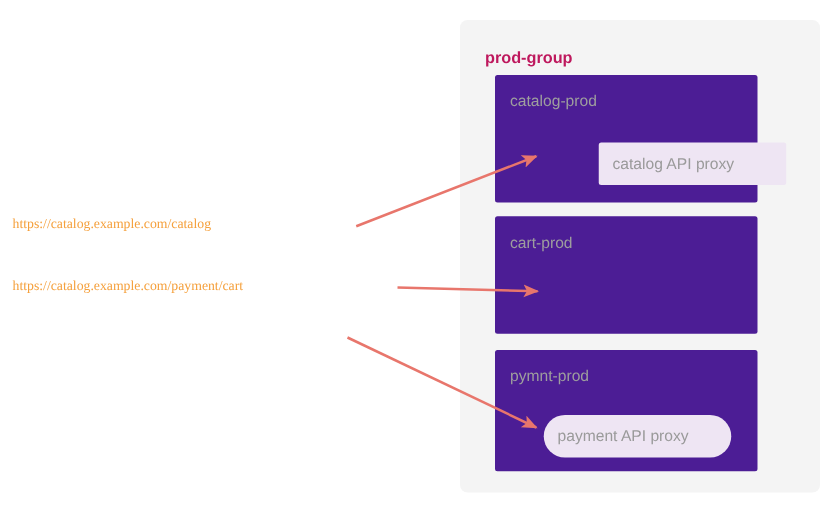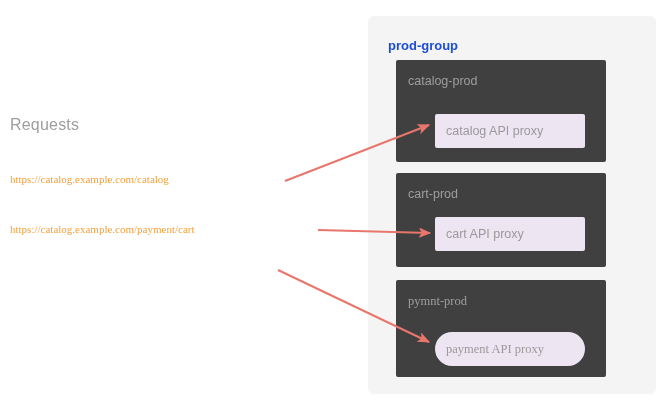--- a/index.html
+++ b/index.html
@@ -57,53 +57,53 @@
     height: 378px;
     background: #f4f4f4;
     border-radius: 6px;
   }
   #prod-group-label {
     position: absolute;
     left: 20px;
     top: 22px;
     font-size: 13px;
     font-weight: bold;
-    color: #1d4ed8;
+    color: #be185d;
     white-space: nowrap;
   }
 
   .env-box {
     position: absolute;
     left: 28px;
     width: 210px;
-    background: #404040;
+    background: #4c1d95;
     border-radius: 2px;
   }
   #env-box-0 { top: 44px;  height: 102px; }
   #env-box-1 { top: 157px; height: 94px; text-decoration: underline;  }
-  #env-box-2 { top: 264px; height: 97px; font-family: Liberation Serif, serif;  }
+  #env-box-2 { top: 264px; height: 97px;  }
 
   .env-label {
     position: absolute;
     left: 12px;
     top: 14px;
     font-size: 12.5px;
     color: #9e9e9e;
     white-space: nowrap;
   }
 
   .proxy-box {
     position: absolute;
     left: 39px;
     width: 150px;
     height: 34px;
     background: #eee5f3;
     border-radius: 2px;
   }
-  #proxy-box-0 { top: 54px; }
+  #proxy-box-0 { top: 54px; margin-left: 44px; }
   #proxy-box-1 { top: 44px; }
   #proxy-box-2 { top: 52px; border-radius: 17px; }
 
   .proxy-label {
     position: absolute;
     left: 11px;
     top: 0;
     height: 34px;
     line-height: 34px;
     font-size: 12.5px;
@@ -120,44 +120,40 @@
     height: 405px;
     pointer-events: none;
   }
 </style>
 </head>
 <body>
 
 <div id="canvas">
 
   <div id="requests-section">
-    <div id="requests-heading">Requests</div>
 
     <div class="request-url" id="request-url-0">https://catalog.example.com/catalog</div>
 
     <div class="request-url" id="request-url-1">https://catalog.example.com/payment/cart</div>
 
   </div>
 
   <div id="prod-group-panel">
 
     <div id="prod-group-label">prod-group</div>
 
     <div class="env-box" id="env-box-0">
       <div class="env-label">catalog-prod</div>
       <div class="proxy-box" id="proxy-box-0">
         <div class="proxy-label">catalog API proxy</div>
       </div>
     </div>
 
     <div class="env-box" id="env-box-1">
       <div class="env-label">cart-prod</div>
-      <div class="proxy-box" id="proxy-box-1">
-        <div class="proxy-label">cart API proxy</div>
-      </div>
     </div>
 
     <div class="env-box" id="env-box-2">
       <div class="env-label">pymnt-prod</div>
       <div class="proxy-box" id="proxy-box-2">
         <div class="proxy-label">payment API proxy</div>
       </div>
     </div>
 
   </div>

